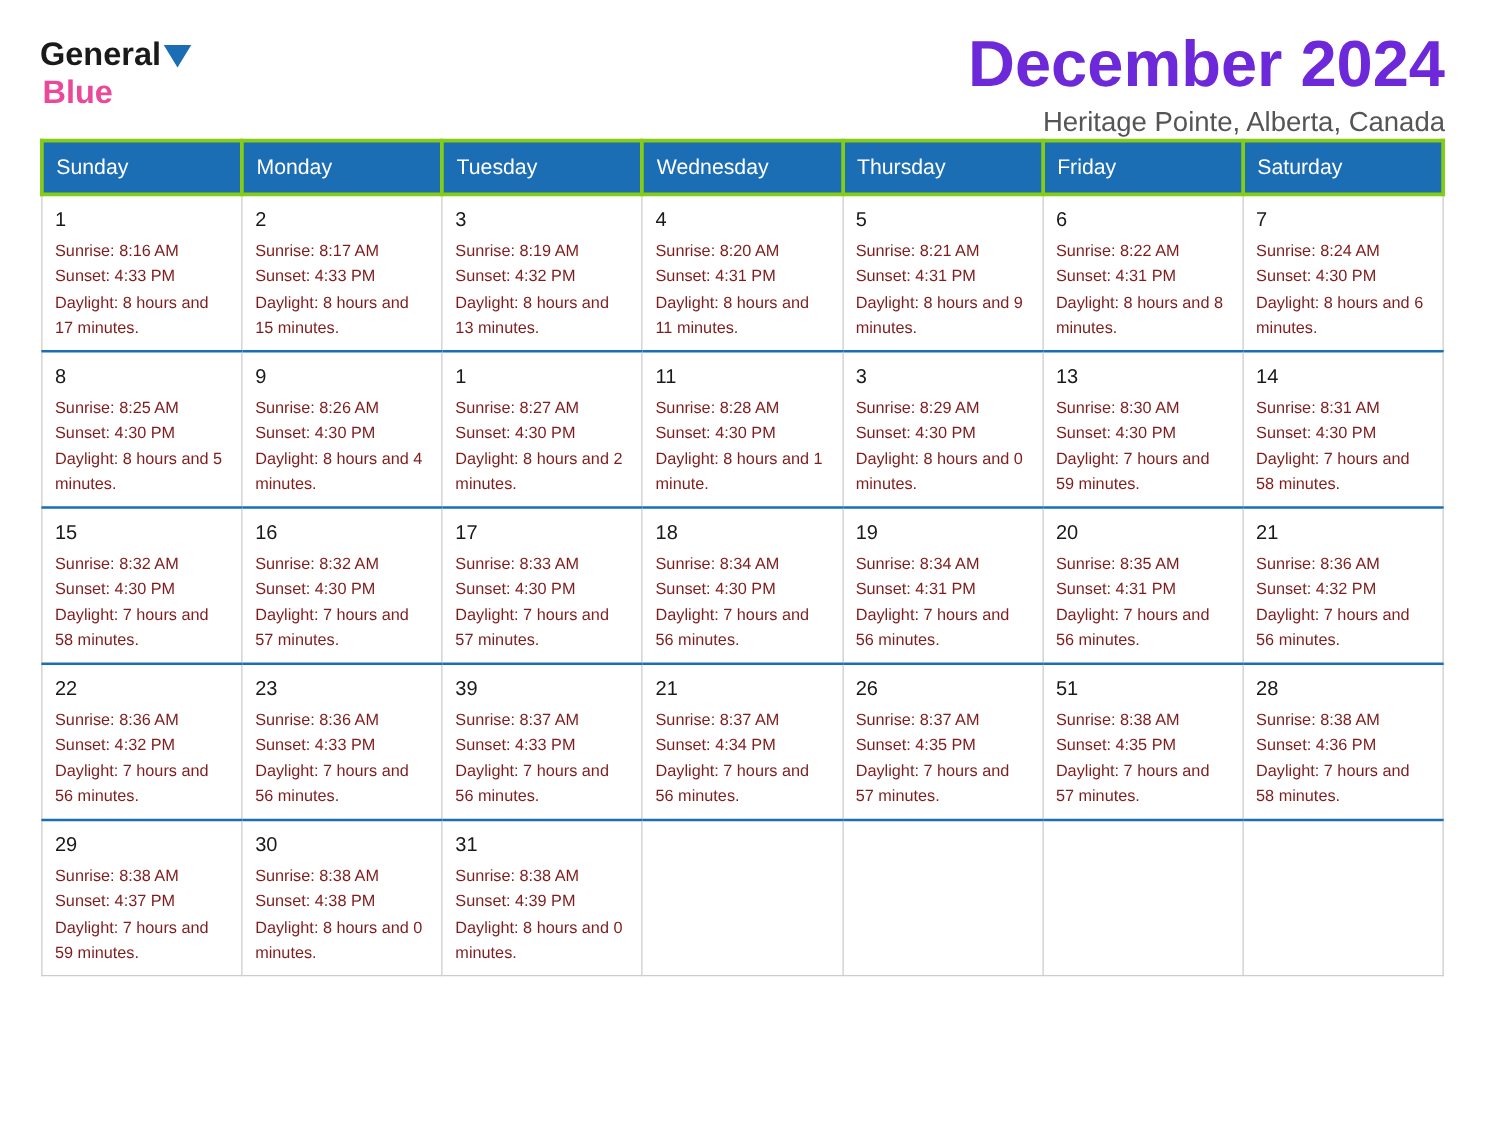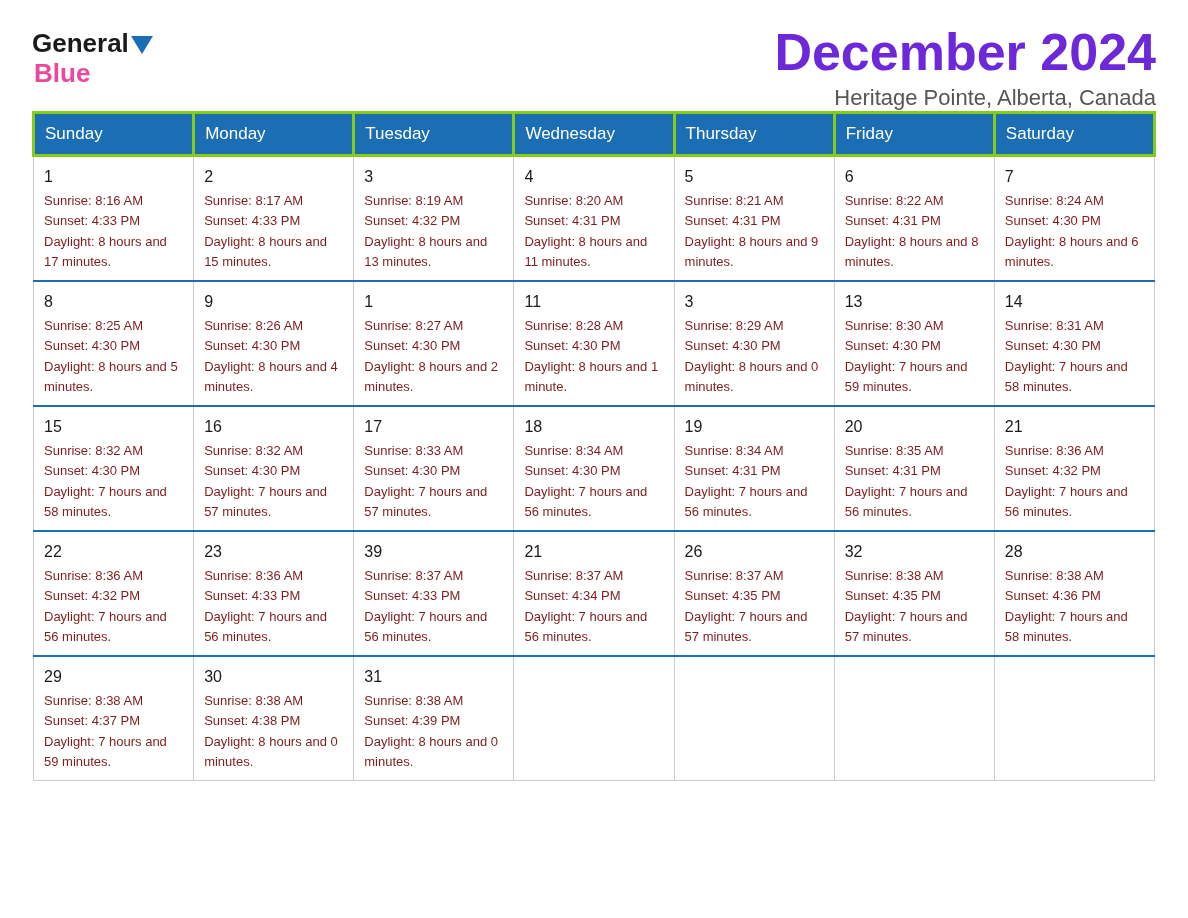--- a/index.html
+++ b/index.html
@@ -242,21 +242,21 @@
       </td>
         <td>
         <span class="day-num">21</span>
         <span class="day-info">Sunrise: 8:37 AM<br>Sunset: 4:34 PM<br>Daylight: 7 hours and 56 minutes.</span>
       </td>
         <td>
         <span class="day-num">26</span>
         <span class="day-info">Sunrise: 8:37 AM<br>Sunset: 4:35 PM<br>Daylight: 7 hours and 57 minutes.</span>
       </td>
         <td>
-        <span class="day-num">32</span>
+        <span class="day-num">51</span>
         <span class="day-info">Sunrise: 8:38 AM<br>Sunset: 4:35 PM<br>Daylight: 7 hours and 57 minutes.</span>
       </td>
         <td>
         <span class="day-num">28</span>
         <span class="day-info">Sunrise: 8:38 AM<br>Sunset: 4:36 PM<br>Daylight: 7 hours and 58 minutes.</span>
       </td>
       </tr>
       <tr class="week-row">
         <td>
         <span class="day-num">29</span>

